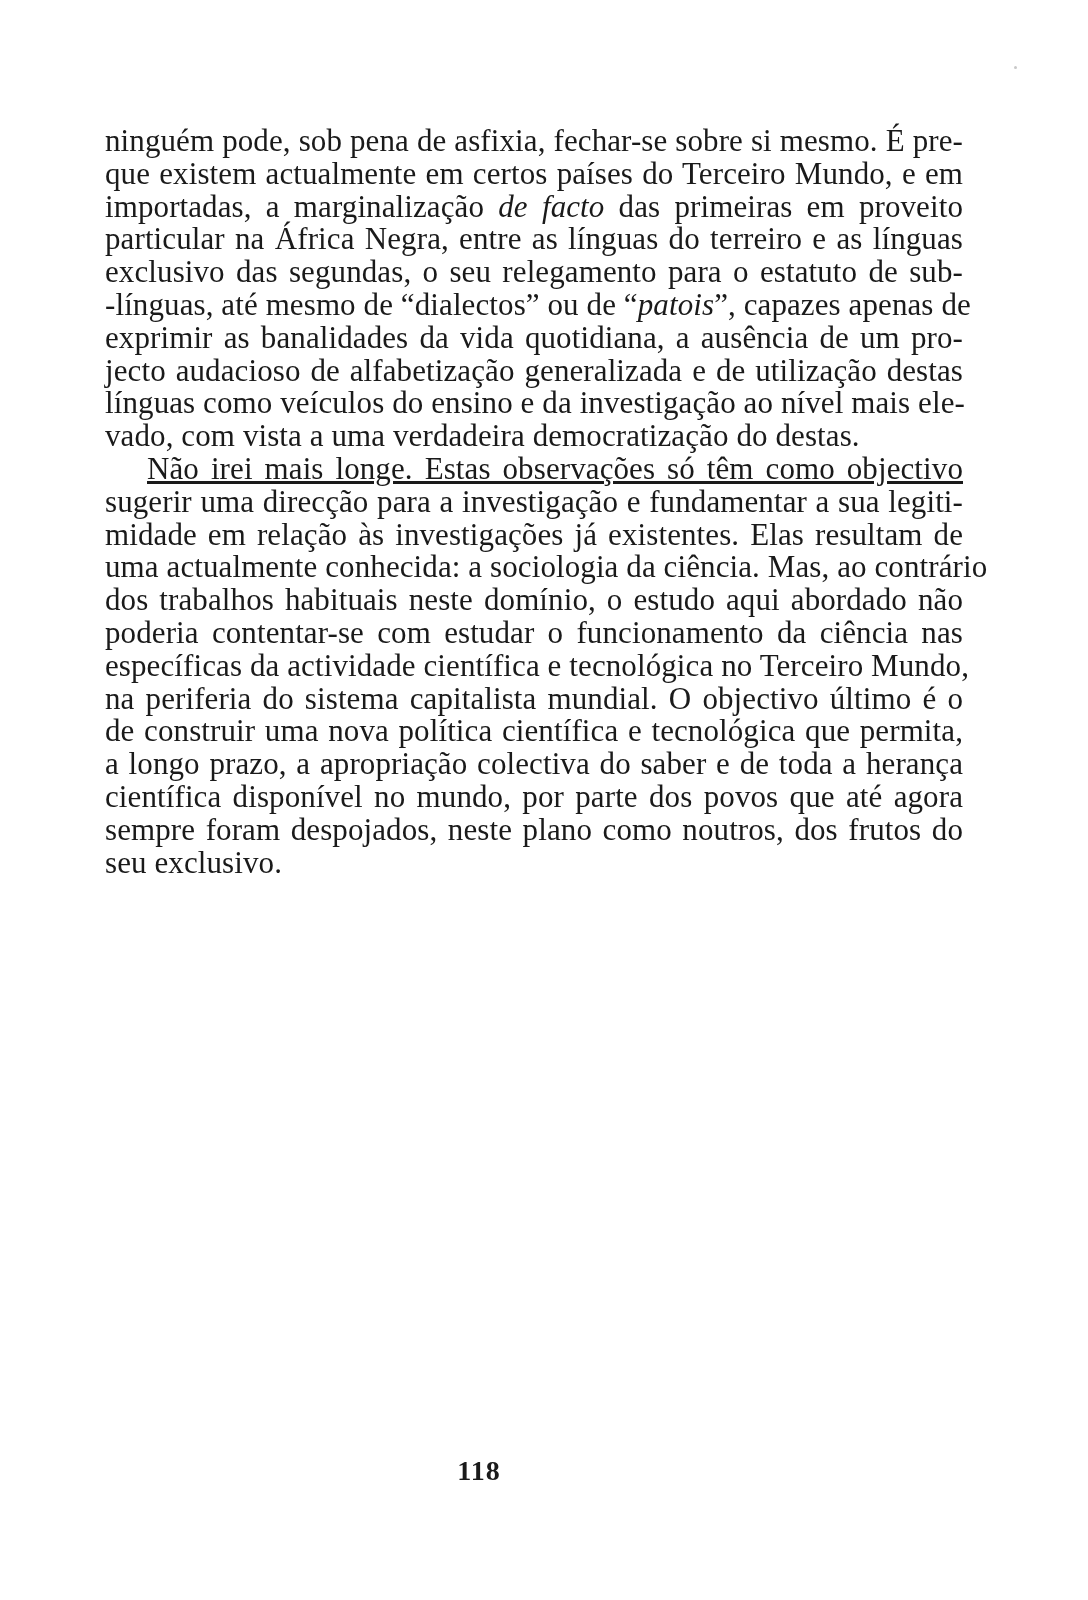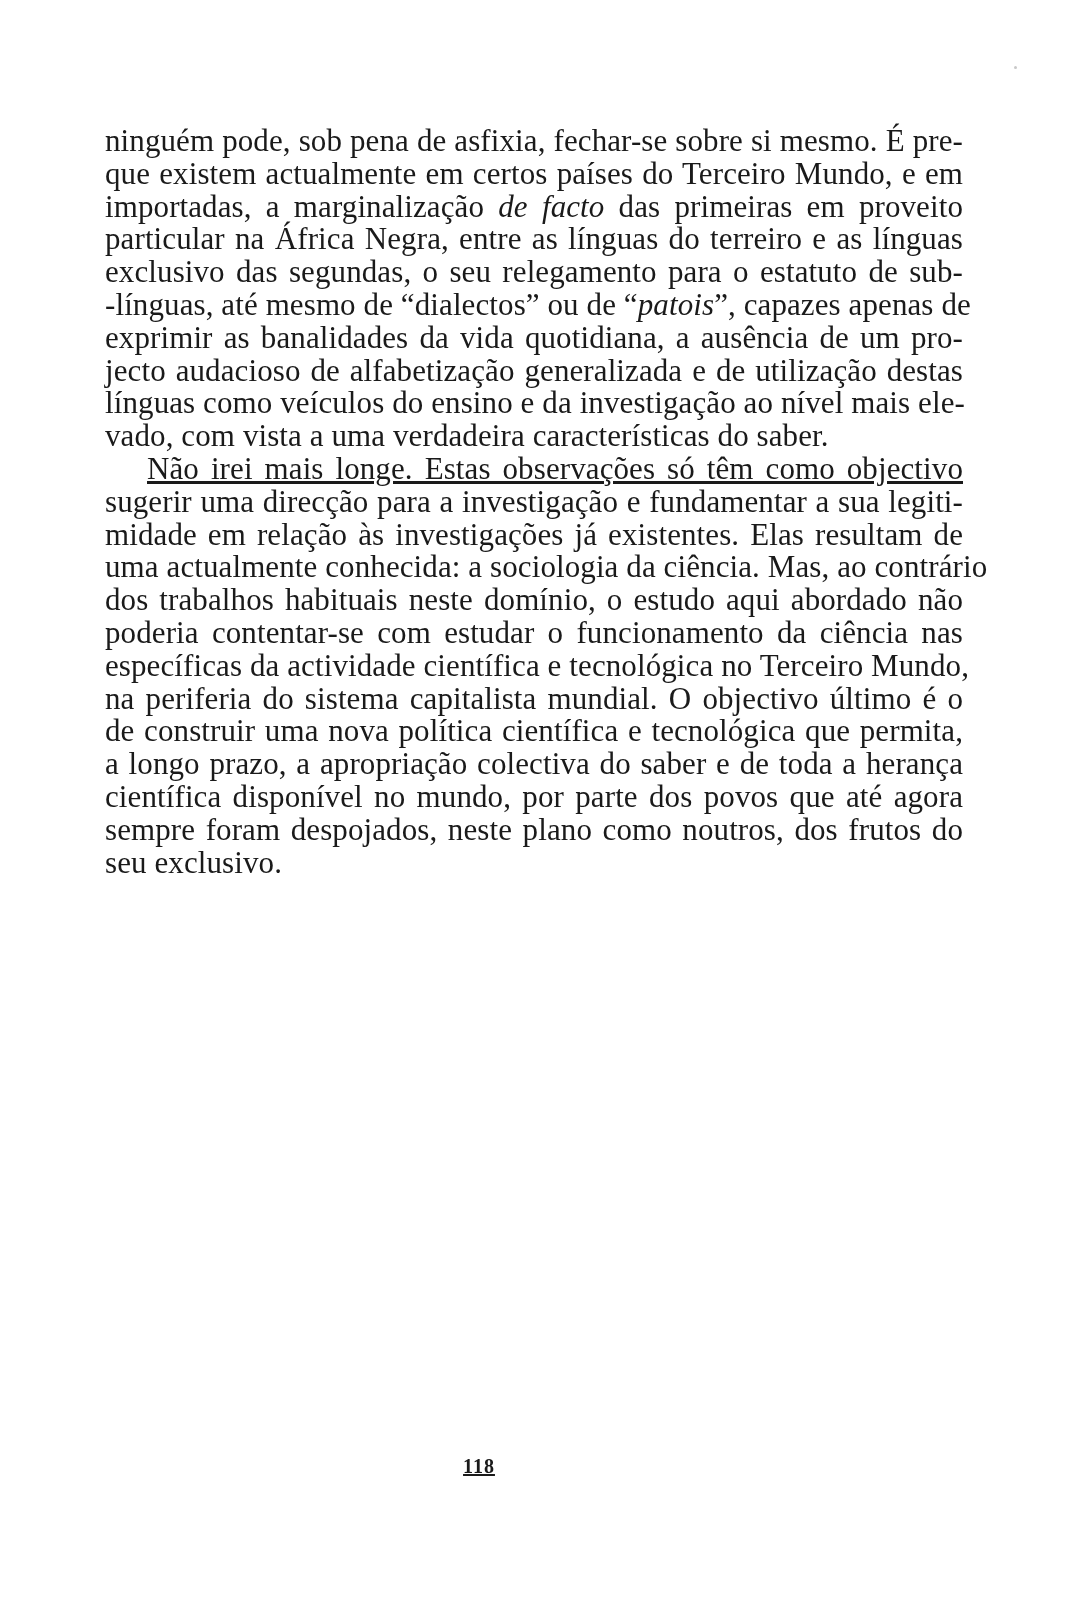--- a/index.html
+++ b/index.html
@@ -47,24 +47,23 @@
     }
     .line .it {
       font-style: italic;
     }
     .page-number {
       position: absolute;
       left: 0;
       width: 958px;
       top: 1455px;
       text-align: center;
-      font-size: 20px;
+      font-size: 28px;
       font-weight: bold;
       letter-spacing: 1px;
-      text-decoration: underline;
     }
     .speck {
       position: absolute;
       left: 1014px;
       top: 66px;
       width: 3px;
       height: 3px;
       background: #c8c8c8;
       border-radius: 50%;
     }
@@ -80,21 +79,21 @@
     <div>
       <span class="line">ninguém pode, sob pena de asfixia, fechar-se sobre si mesmo. É pre-</span>
       <span class="line">que existem actualmente em certos países do Terceiro Mundo, e em</span>
       <span class="line"><span>importadas, a marginalização </span><span class="it">de facto</span><span> das primeiras em proveito</span></span>
       <span class="line">particular na África Negra, entre as línguas do terreiro e as línguas</span>
       <span class="line">exclusivo das segundas, o seu relegamento para o estatuto de sub-</span>
       <span class="line"><span>-línguas, até mesmo de “dialectos” ou de “</span><span class="it">patois</span><span>”, capazes apenas de</span></span>
       <span class="line">exprimir as banalidades da vida quotidiana, a ausência de um pro-</span>
       <span class="line">jecto audacioso de alfabetização generalizada e de utilização destas</span>
       <span class="line">línguas como veículos do ensino e da investigação ao nível mais ele-</span>
-      <span class="line last">vado, com vista a uma verdadeira características do saber.</span>
+      <span class="line last">vado, com vista a uma verdadeira democratização do destas.</span>
     </div>
 
     <div>
       <span class="line indent">Não irei mais longe. Estas observações só têm como objectivo</span>
       <span class="line">sugerir uma direcção para a investigação e fundamentar a sua legiti-</span>
       <span class="line">midade em relação às investigações já existentes. Elas resultam de</span>
       <span class="line">uma actualmente conhecida: a sociologia da ciência. Mas, ao contrário</span>
       <span class="line">dos trabalhos habituais neste domínio, o estudo aqui abordado não</span>
       <span class="line">poderia contentar-se com estudar o funcionamento da ciência nas</span>
       <span class="line">específicas da actividade científica e tecnológica no Terceiro Mundo,</span>

